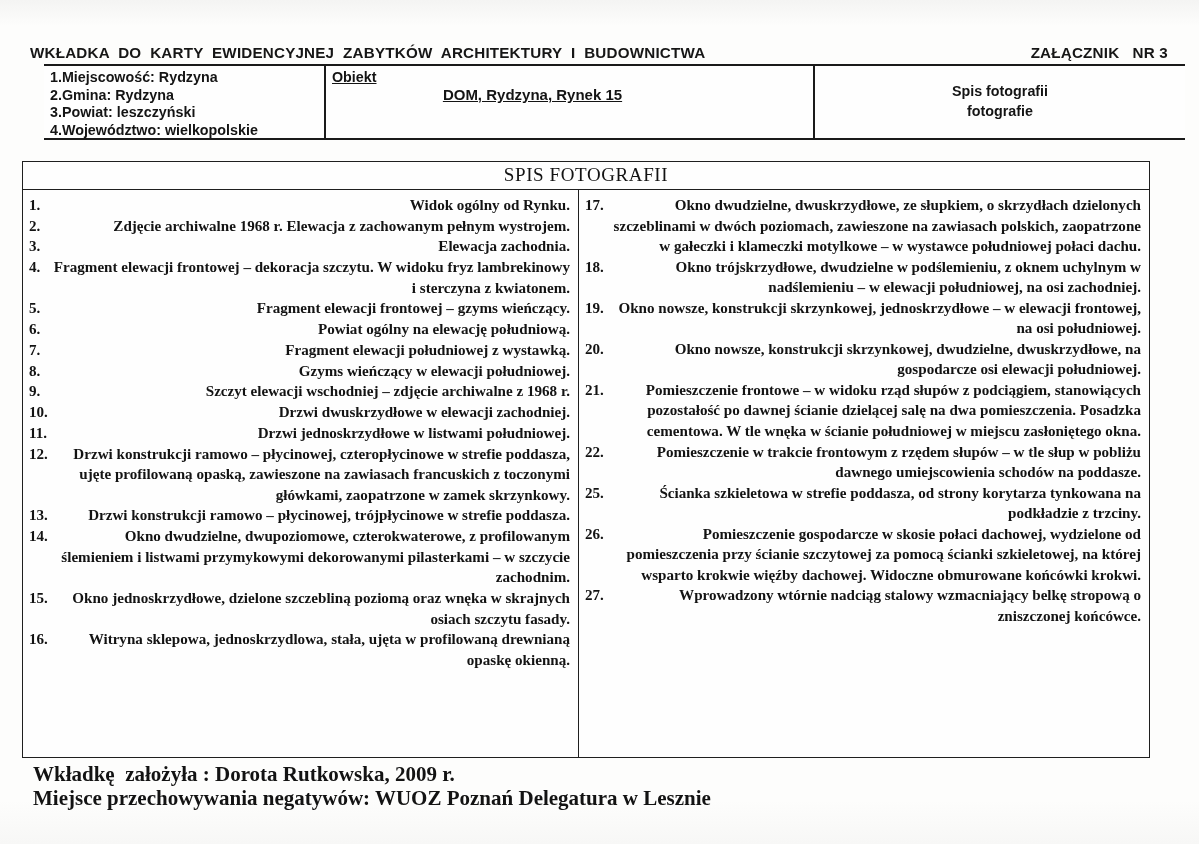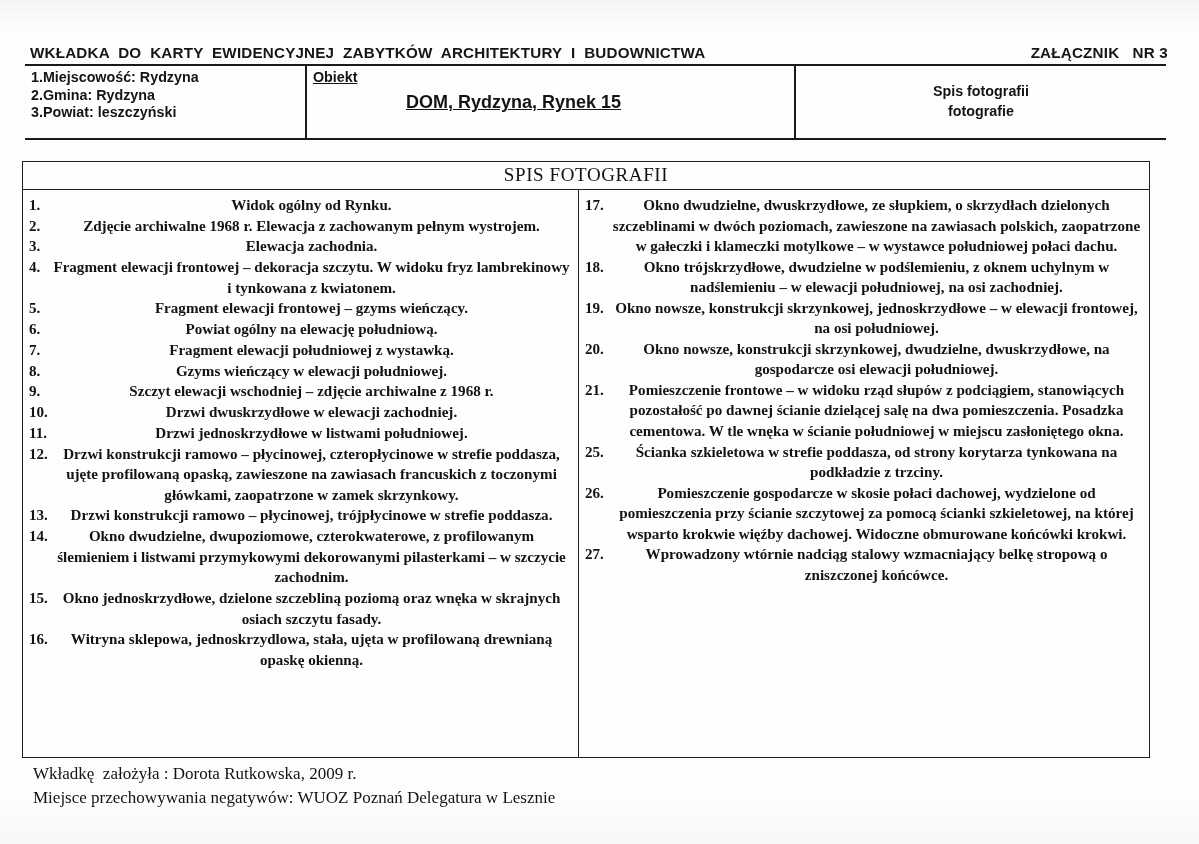--- a/index.html
+++ b/index.html
@@ -37,21 +37,21 @@
     font-size: 15.2px;
     letter-spacing: 0.2px;
     color: #161616;
   }
   .title-main { white-space: pre; }
   .title-annex { white-space: pre; padding-right: 2px; }
 
   
   .hdr {
     position: absolute;
-    left: 25px;
+    left: 44px;
     top: 64px;
     width: 1141px;
     height: 76px;
     border-top: 2.4px solid #1a1a1a;
     border-bottom: 2.4px solid #1a1a1a;
     display: flex;
     box-sizing: border-box;
     background: #fefefe;
     justify-content: flex-end;
   }
@@ -71,22 +71,22 @@
   }
   .hdr-mid {
     width: 489px;
     border-right: 2.2px solid #1a1a1a;
     padding: 3px 0 0 6px;
     text-decoration: underline;
   }
   .hdr-mid .obj-label { line-height: 16px; }
   .hdr-mid .obj-value {
     text-align: center;
-    margin-top: 7px;
-    font-size: 18px;
+    margin-top: 1px;
+    font-size: 15px;
     padding-right: 80px;
   }
   .hdr-right {
     flex: 1;
     display: flex;
     flex-direction: column;
     justify-content: center;
     align-items: center;
     text-align: center;
     line-height: 20px;
@@ -151,52 +151,53 @@
   li .num {
     flex: 0 0 auto;
     text-align: left;
     padding-right: 4px;
     white-space: nowrap;
   }
   .col-left li .num { min-width: 20px; }
   .col-right li .num { min-width: 23px; }
   li .txt {
     flex: 1 1 auto;
-    text-align: center;
+    text-align: right;
   }
 
   
   .footer {
     position: absolute;
     left: 33px;
     top: 762px;
     width: 900px;
     font-family: "Liberation Serif", serif;
-    font-weight: normal;
-    font-size: 17px;
+    font-weight: bold;
+    font-size: 21px;
     line-height: 24px;
     color: #131313;
   }
   .footer div { white-space: pre; }
 </style>
 </head>
 <body>
 
 <div class="page">
 
   <div class="title-row">
     <span class="title-main">WKŁADKA  DO  KARTY  EWIDENCYJNEJ  ZABYTKÓW  ARCHITEKTURY  I  BUDOWNICTWA</span>
     <span class="title-annex">ZAŁĄCZNIK   NR 3</span>
   </div>
 
   <div class="hdr">
     <div class="hdr-cell hdr-left">
       <div>1.Miejscowość:  Rydzyna</div>
       <div>2.Gmina: Rydzyna</div>
       <div>3.Powiat: leszczyński</div>
+      <div>4.Województwo: wielkopolskie</div>
     </div>
     <div class="hdr-cell hdr-mid">
       <div class="obj-label">Obiekt</div>
       <div class="obj-value">DOM, Rydzyna, Rynek 15</div>
     </div>
     <div class="hdr-cell hdr-right">
       <div>Spis fotografii</div>
       <div>fotografie</div>
     </div>
   </div>
@@ -213,21 +214,21 @@
             <li>
               <span class="num">2.</span>
               <span class="txt">Zdjęcie archiwalne 1968 r. Elewacja z zachowanym pełnym wystrojem.</span>
             </li>
             <li>
               <span class="num">3.</span>
               <span class="txt">Elewacja zachodnia.</span>
             </li>
             <li>
               <span class="num">4.</span>
-              <span class="txt">Fragment elewacji frontowej – dekoracja szczytu. W widoku fryz lambrekinowy i tynkowana z kwiatonem.</span>
+              <span class="txt">Fragment elewacji frontowej – dekoracja szczytu. W widoku fryz lambrekinowy i sterczyna z kwiatonem.</span>
             </li>
             <li>
               <span class="num">5.</span>
               <span class="txt">Fragment elewacji frontowej – gzyms wieńczący.</span>
             </li>
             <li>
               <span class="num">6.</span>
               <span class="txt">Powiat ogólny na elewację południową.</span>
             </li>
             <li>
@@ -288,20 +289,24 @@
             </li>
             <li>
               <span class="num">20.</span>
               <span class="txt">Okno nowsze, konstrukcji skrzynkowej, dwudzielne, dwuskrzydłowe, na gospodarcze osi elewacji południowej.</span>
             </li>
             <li>
               <span class="num">21.</span>
               <span class="txt">Pomieszczenie frontowe – w widoku rząd słupów z podciągiem, stanowiących pozostałość po dawnej ścianie dzielącej salę na dwa pomieszczenia. Posadzka cementowa. W tle wnęka w ścianie południowej w miejscu zasłoniętego okna.</span>
             </li>
             <li>
+              <span class="num">22.</span>
+              <span class="txt">Pomieszczenie w trakcie frontowym z rzędem słupów – w tle słup w pobliżu dawnego umiejscowienia schodów na poddasze.</span>
+            </li>
+            <li>
               <span class="num">25.</span>
               <span class="txt">Ścianka szkieletowa w strefie poddasza, od strony korytarza tynkowana na podkładzie z trzciny.</span>
             </li>
             <li>
               <span class="num">26.</span>
               <span class="txt">Pomieszczenie gospodarcze w skosie połaci dachowej, wydzielone od pomieszczenia przy ścianie szczytowej za pomocą ścianki szkieletowej, na której wsparto krokwie więźby dachowej. Widoczne obmurowane końcówki krokwi.</span>
             </li>
             <li>
               <span class="num">27.</span>
               <span class="txt">Wprowadzony wtórnie nadciąg stalowy wzmacniający belkę stropową o zniszczonej końcówce.</span>

